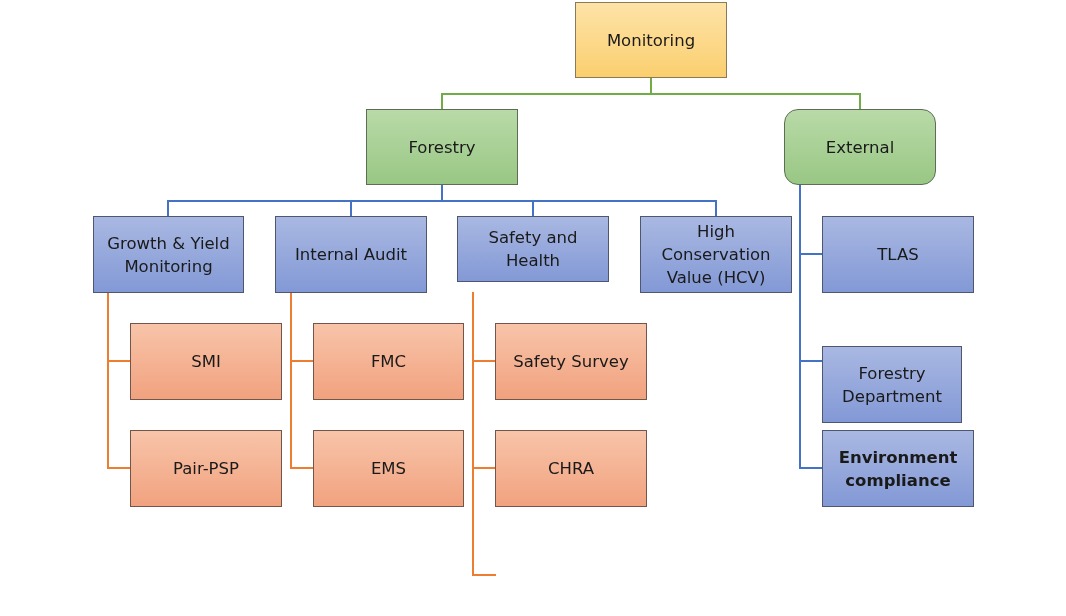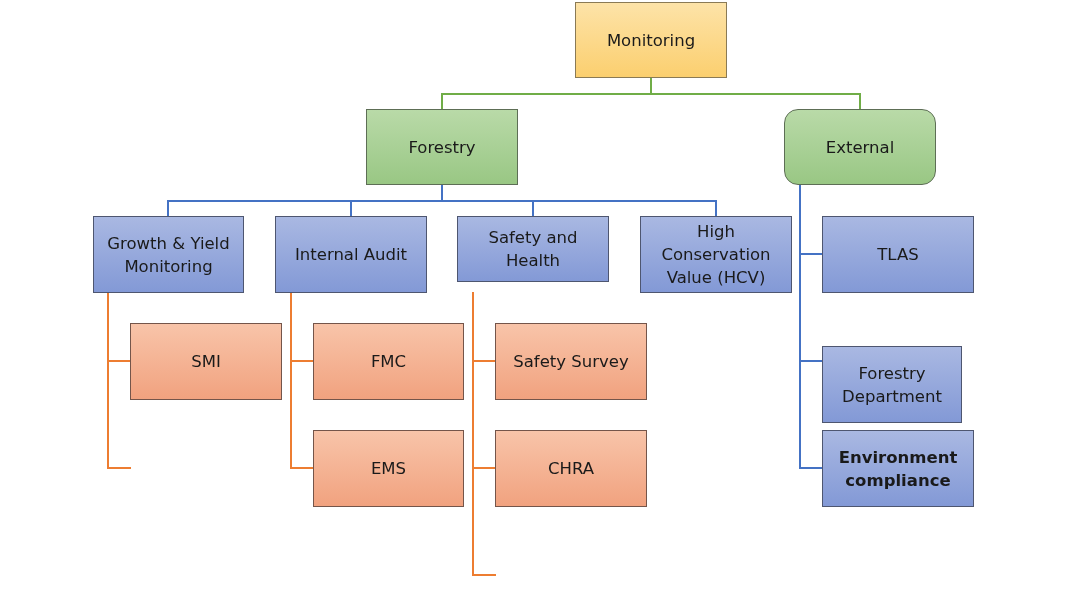--- a/index.html
+++ b/index.html
@@ -90,20 +90,23 @@
 Department</span>
   </div>
   <div class="node blue" style="left:822px;top:430px;width:152px;height:77px;font-weight:bold;">
     <span>Environment
 compliance</span>
   </div>
 
   <div class="node orange" style="left:130px;top:323px;width:152px;height:77px;">
     <span>SMI</span>
   </div>
+  <div class="node orange" style="left:130px;top:430px;width:152px;height:77px;">
+    <span>Pair-PSP</span>
+  </div>
 
   <div class="node orange" style="left:313px;top:323px;width:151px;height:77px;">
     <span>FMC</span>
   </div>
   <div class="node orange" style="left:313px;top:430px;width:151px;height:77px;">
     <span>EMS</span>
   </div>
 
   <div class="node orange" style="left:495px;top:323px;width:152px;height:77px;">
     <span>Safety Survey</span>

